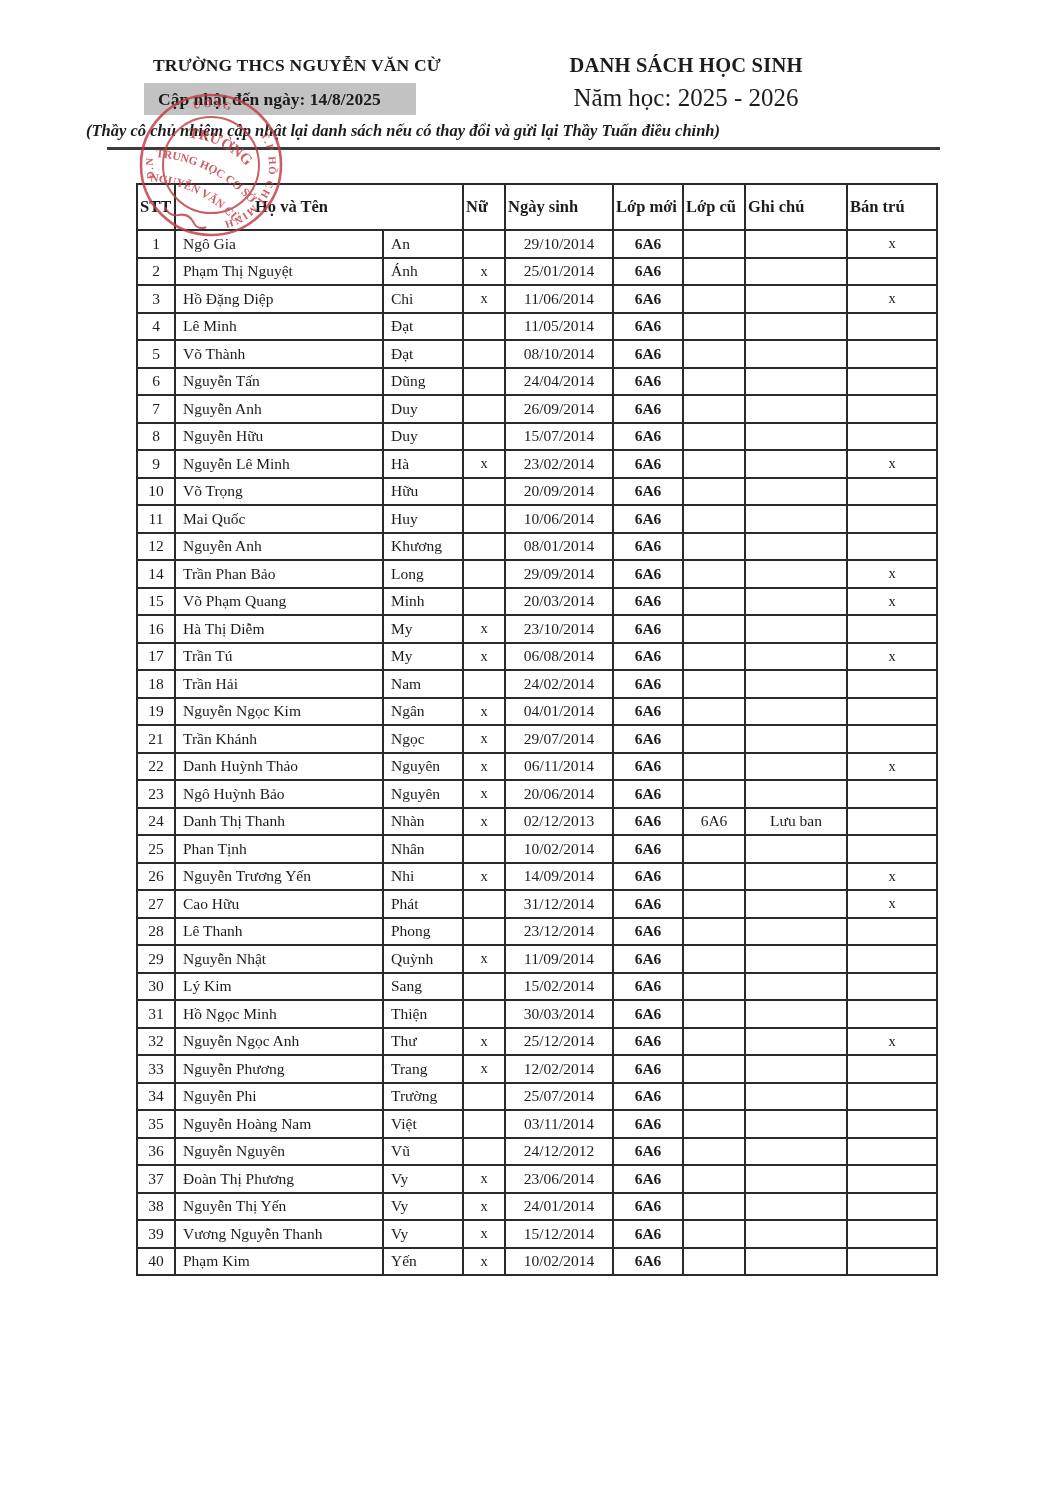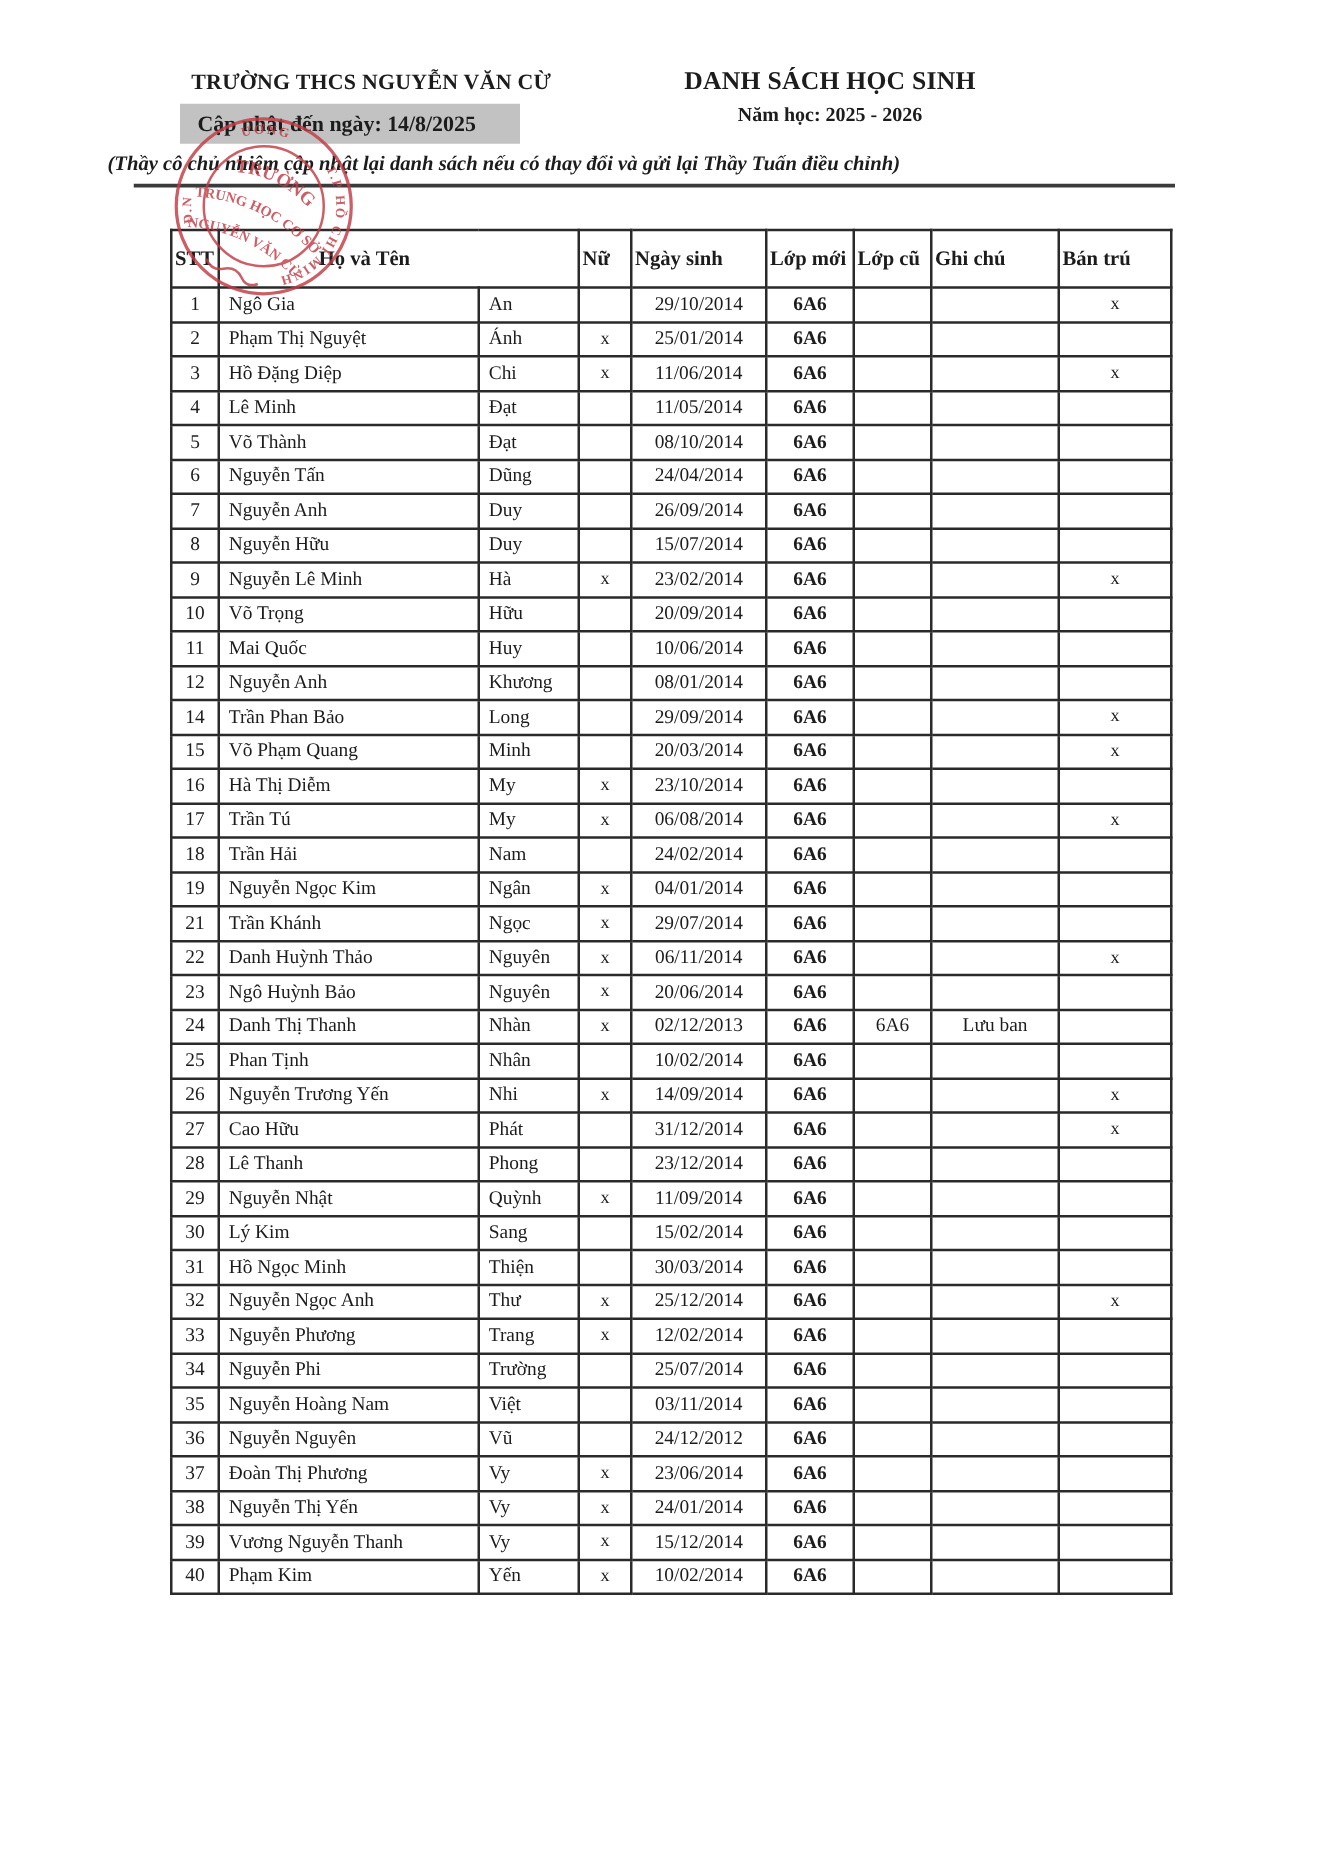--- a/index.html
+++ b/index.html
@@ -18,25 +18,25 @@
     font-size:17.5px;font-weight:bold;letter-spacing:.2px;
   }
   .update-box{
     position:absolute;left:144px;top:55px;
     width:272px;height:32px;box-sizing:border-box;
     background:#c2c2c2;
     font-size:17.5px;font-weight:bold;
     line-height:32px;padding-left:14px;
   }
   .title-block{
-    position:absolute;left:509px;top:26px;width:310px;
+    position:absolute;left:531px;top:26px;width:310px;
     text-align:center;
   }
   .doc-title{font-size:20.5px;font-weight:bold;letter-spacing:.2px;}
-  .school-year{font-size:16px;font-weight:bold;margin-top:7px;}
+  .school-year{font-size:25px;font-weight:normal;margin-top:7px;}
   .note{
     position:absolute;left:86px;top:93px;width:800px;
     font-style:italic;font-weight:600;font-size:16.5px;
   }
   .head-rule{
     position:absolute;left:107px;top:119px;width:833px;height:3px;
     background:#3b3b3b;
   }
   
   .student-table{

